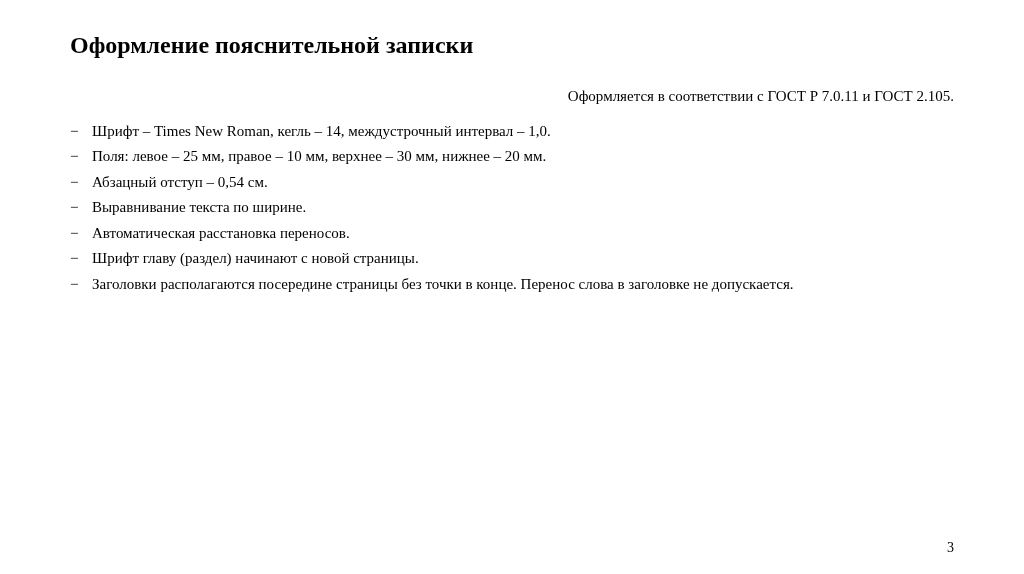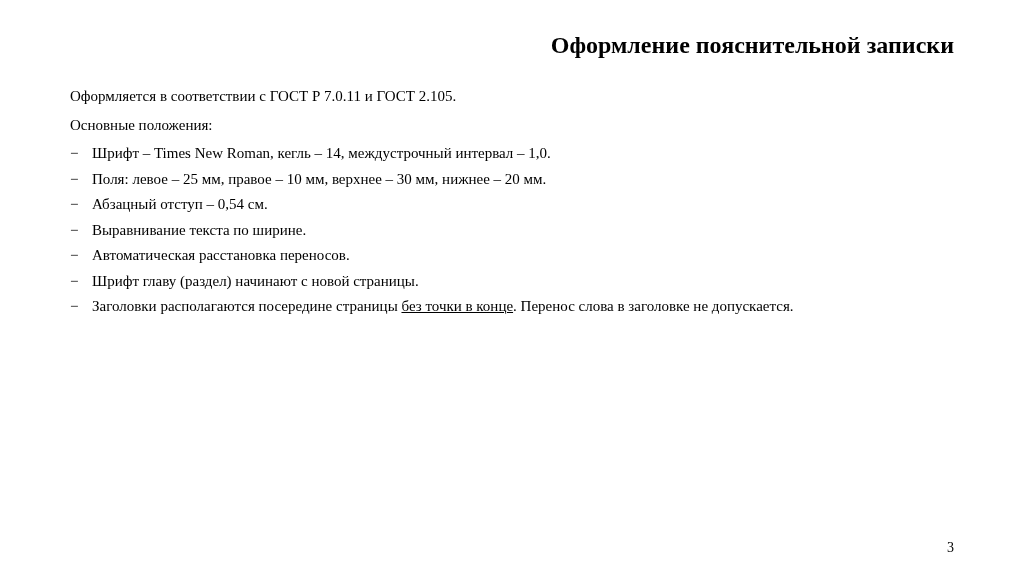--- a/index.html
+++ b/index.html
@@ -21,32 +21,32 @@
 
     .page {
       width: 1024px;
       height: 574px;
       background: #ffffff;
       padding: 30px 70px 30px 70px;
       position: relative;
     }
 
     .title {
-      text-align: right;
+      text-align: left;
       font-size: 24px;
       font-weight: bold;
       margin-bottom: 24px;
       line-height: 1.3;
     }
 
     .intro-text {
       font-size: 15px;
       line-height: 1.5;
-      margin-bottom: 6px;
-      text-align: left;
+      margin-bottom: 12px;
+      text-align: right;
     }
 
     .section-header {
       font-size: 15px;
       line-height: 1.5;
       margin-bottom: 6px;
     }
 
     .bullet-list {
       list-style: none;
@@ -68,41 +68,39 @@
       padding-right: 4px;
       flex-shrink: 0;
     }
 
     .bullet-content {
       flex: 1;
       text-align: justify;
     }
 
     .underlined {
-      text-decoration: underline;
     }
 
     .page-number {
       position: absolute;
       bottom: 18px;
       right: 70px;
       font-size: 14px;
       color: #000;
     }
   </style>
 </head>
 <body>
 
 <div class="page">
 
   <h1 class="title">Оформление пояснительной записки</h1>
 
   <p class="intro-text">Оформляется в соответствии с ГОСТ Р 7.0.11 и ГОСТ 2.105.</p>
 
-  <p class="section-header">Основные положения:</p>
 
   <ul class="bullet-list">
 
     <li class="bullet-item">
       <span class="bullet-dash">−</span>
       <span class="bullet-content">Шрифт – Times New Roman, кегль – 14, междустрочный интервал – 1,0.</span>
     </li>
 
     <li class="bullet-item">
       <span class="bullet-dash">−</span>

